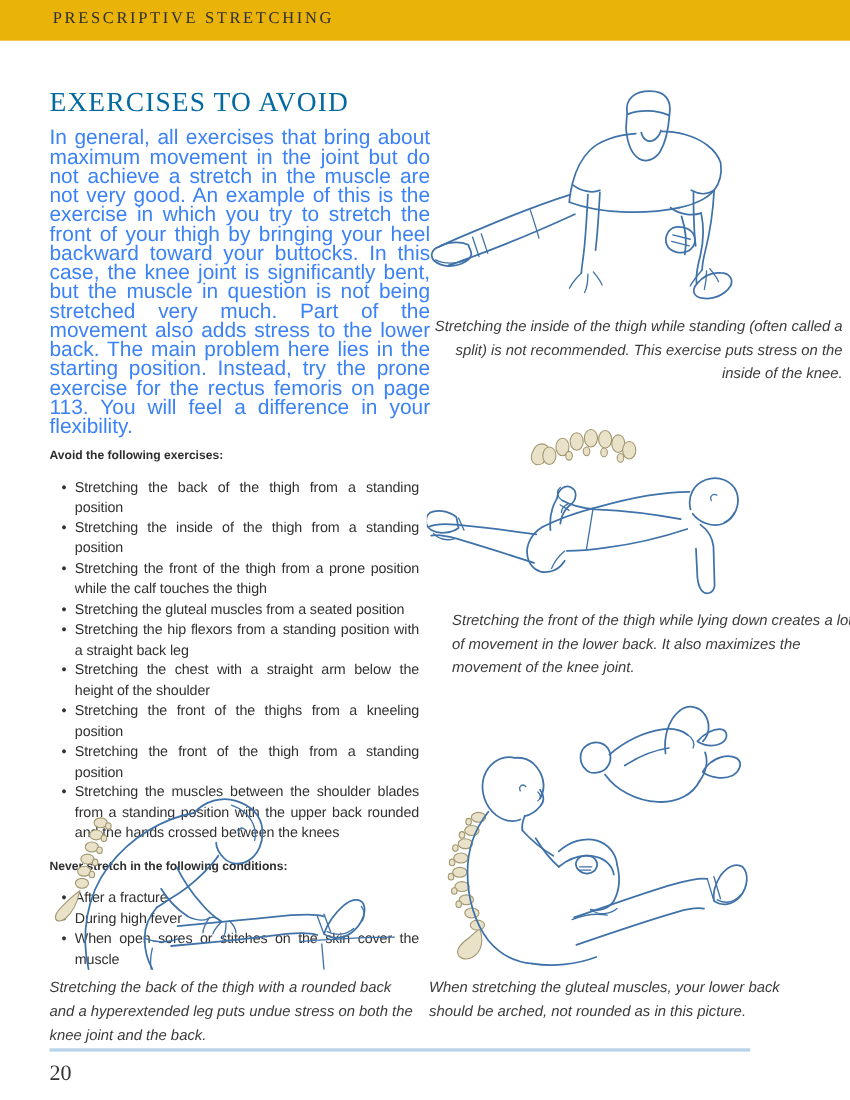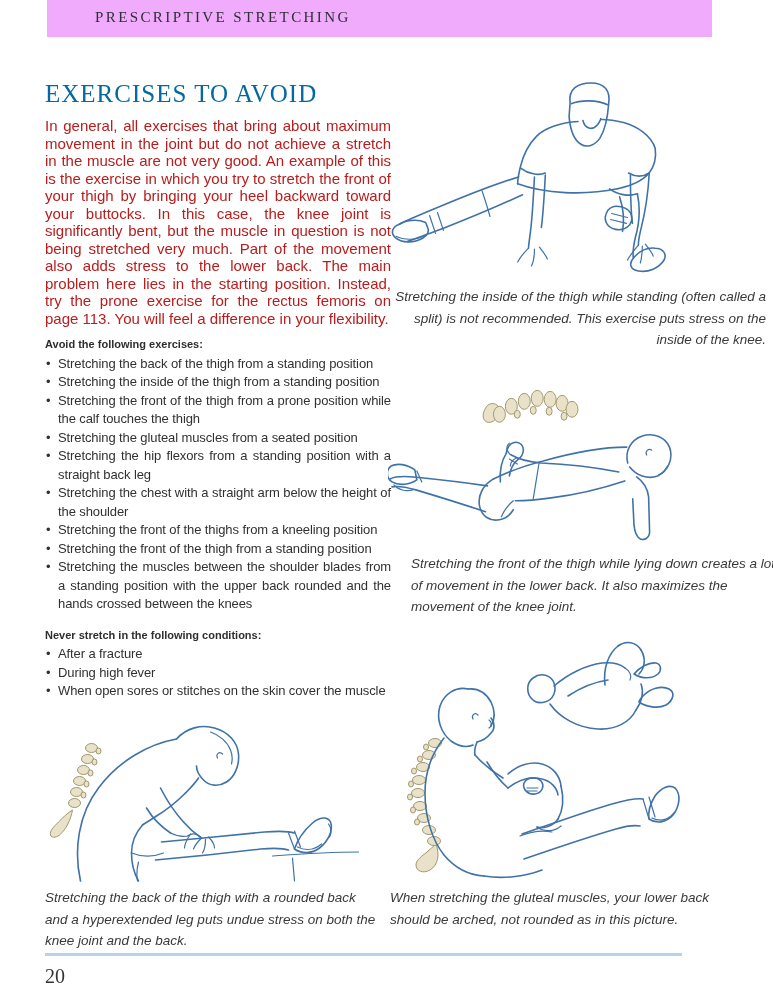--- a/index.html
+++ b/index.html
@@ -1,35 +1,35 @@
 <!DOCTYPE html>
 <html><head>
 <meta charset="utf-8">
 <style>
   html,body{margin:0;padding:0;background:#ffffff;}
   .page{
     position:relative;width:773px;height:1000px;background:#ffffff;
     font-family:"Liberation Sans", sans-serif;color:#333;overflow:hidden;
     border-bottom:1px solid #ececec;
   }
-  .header-bar{position:absolute;top:0;left:0;width:665px;height:37px;background:#f0abfc;margin-left:47px;}
+  .header-bar{position:absolute;top:0;left:0;width:773px;height:37px;background:#eab308;}
   .header-title{
     position:absolute;left:48px;top:9px;
     font-family:"Liberation Serif", serif;font-size:15px;letter-spacing:2.4px;
     color:#2e2e36;
   }
   .left-col{position:absolute;left:45px;top:64px;width:346px;}
   .section-heading{
     font-family:"Liberation Serif", serif;font-weight:normal;
     font-size:25px;letter-spacing:1px;color:#0369a1;margin:16px 0 9px 0;
   }
-  .intro{font-size:15px;line-height:17.5px;text-align:justify;color:#b91c1c;margin:0;}
+  .intro{font-size:19px;line-height:17.5px;text-align:justify;color:#3b82f6;margin:0;}
   .list-title{font-size:11px;font-weight:bold;line-height:18.5px;color:#2e2e2e;margin:8px 0 1px 0;}
   .list-title.second{margin-top:12px;}
-  ul.b-list{list-style:none;margin:0;padding:0;}
+  ul.b-list{list-style:none;margin:10px;padding:0;}
   ul.b-list li{
     position:relative;font-size:13px;letter-spacing:-0.1px;line-height:18.5px;
     padding-left:13px;text-align:justify;color:#313131;
   }
   ul.b-list li::before{content:"\2022";position:absolute;left:1px;top:0;color:#313131;}
   .caption{
     position:absolute;font-size:13.5px;font-style:italic;line-height:21.5px;color:#3a3a3a;
   }
   .cap1{left:390px;top:286px;width:376px;text-align:right;}
   .cap2{left:390px;top:553px;width:376px;margin-left:21px;}

